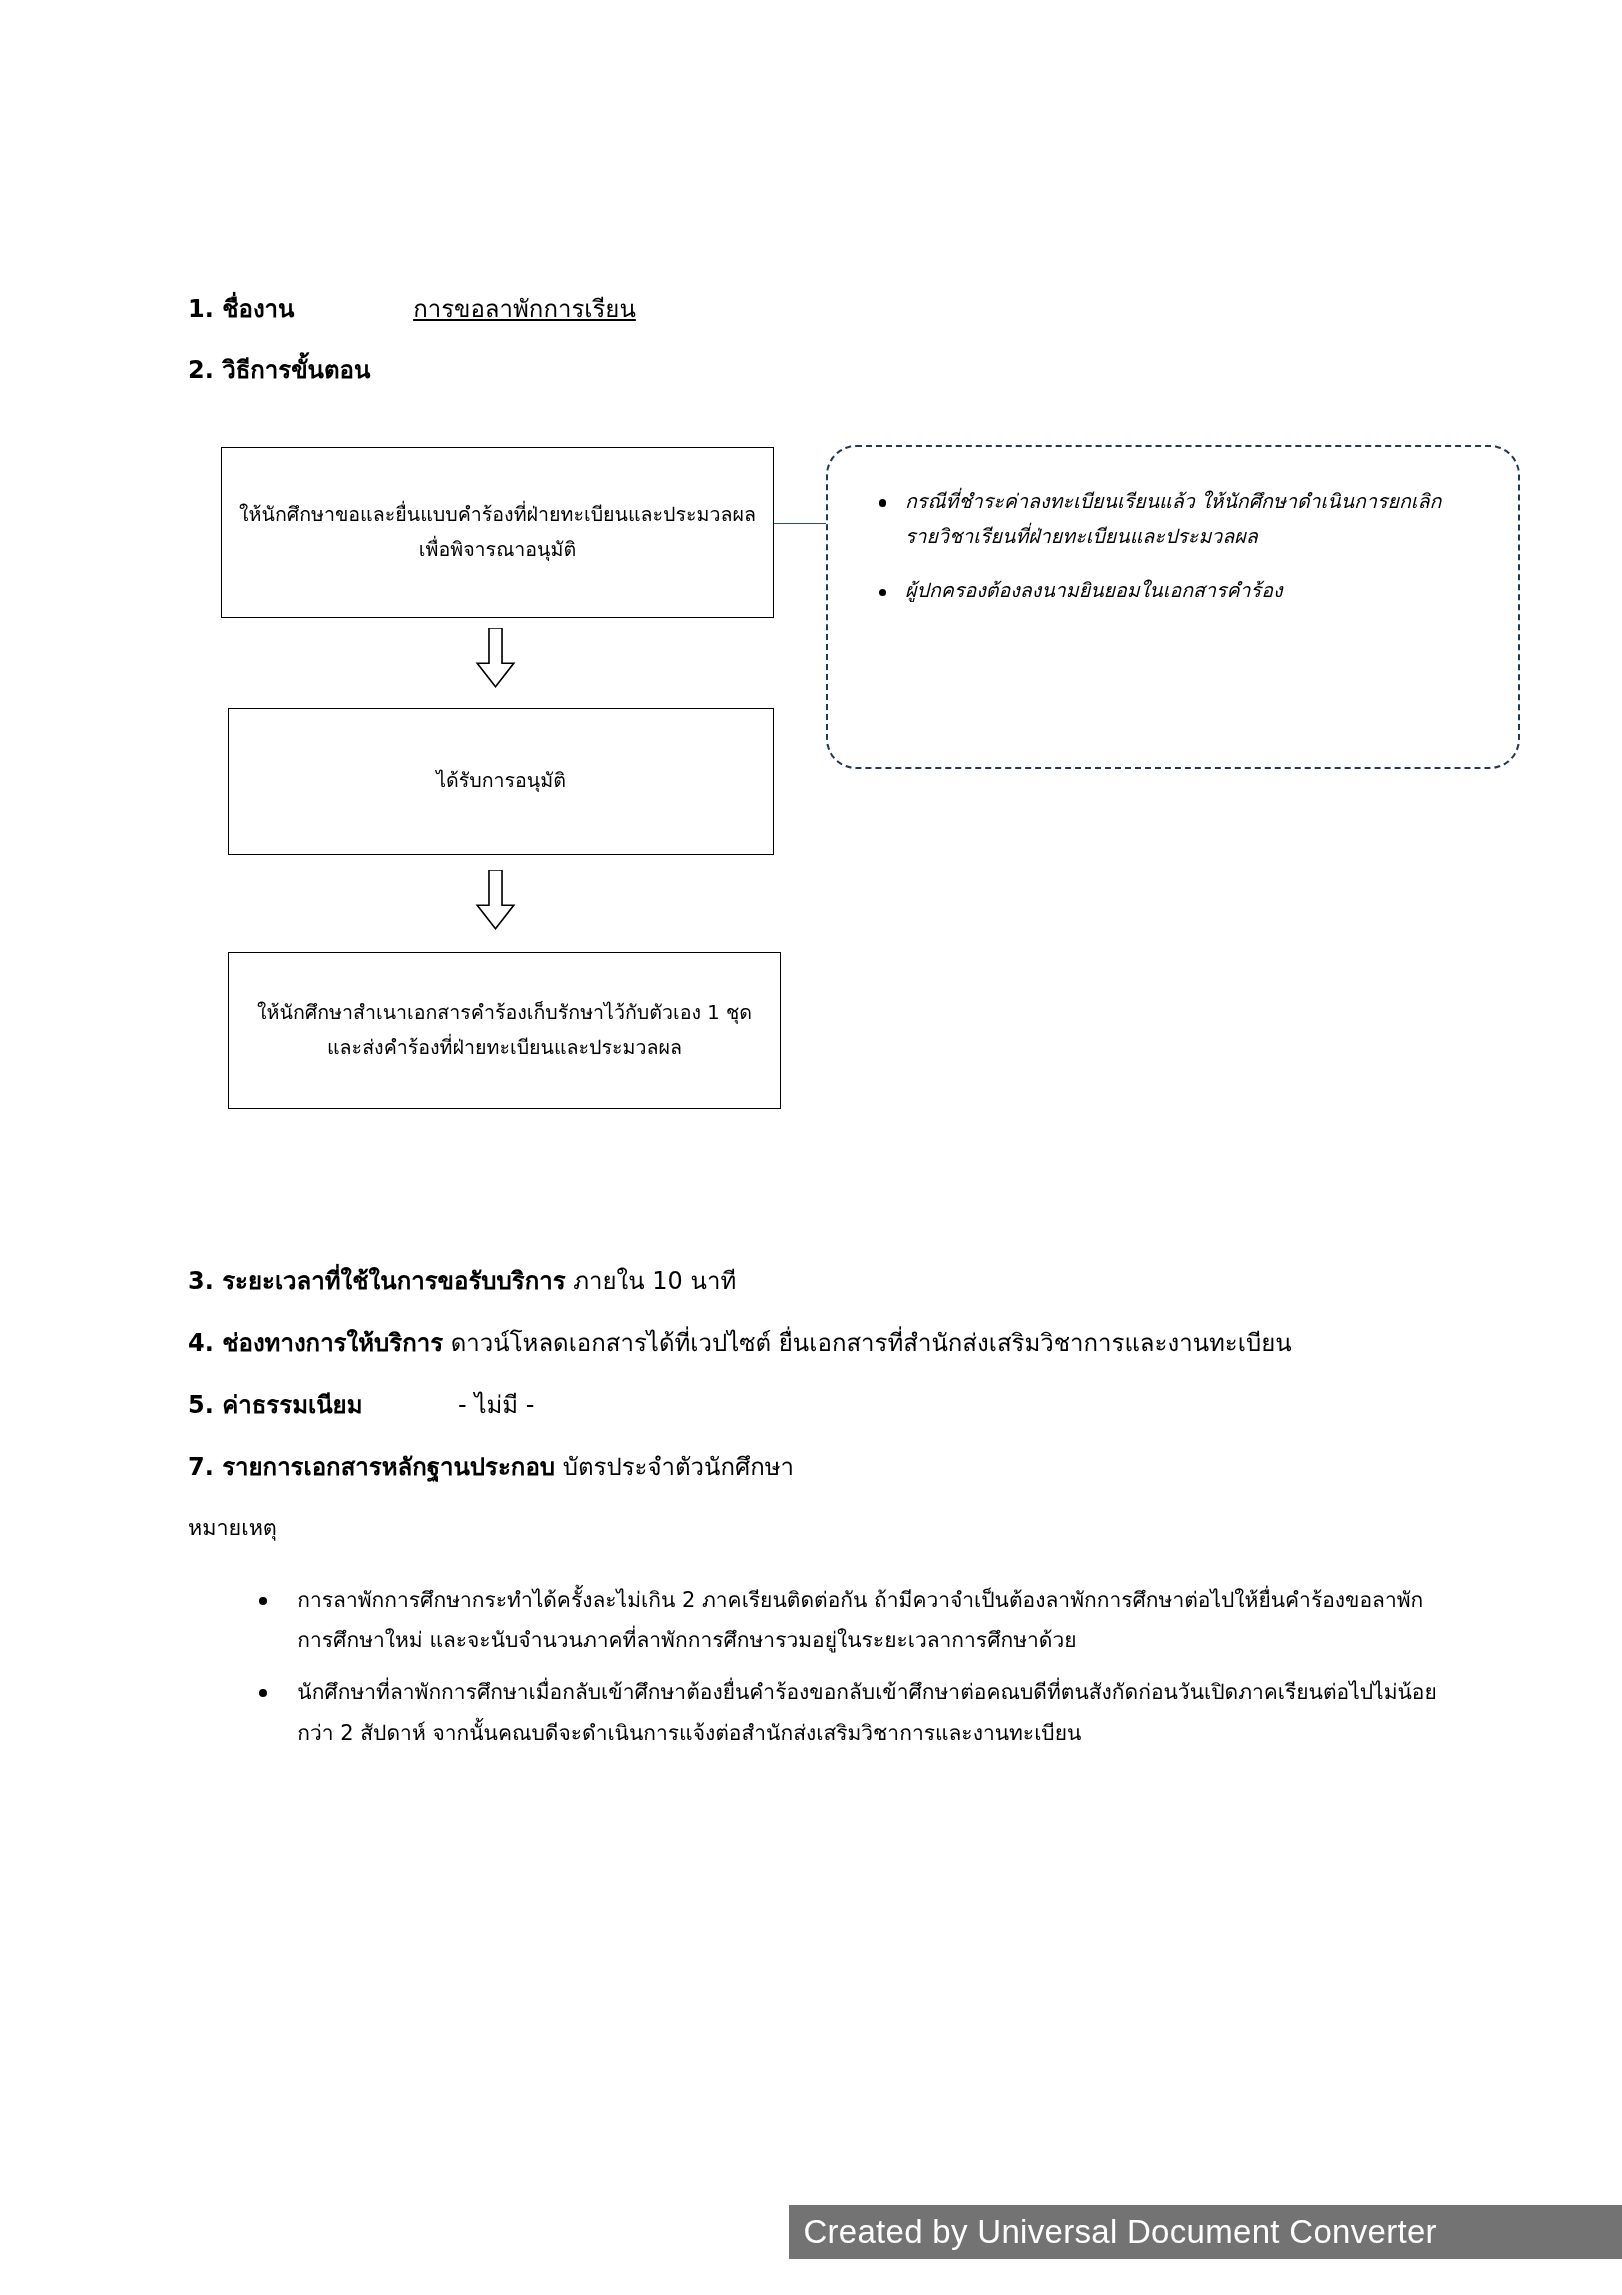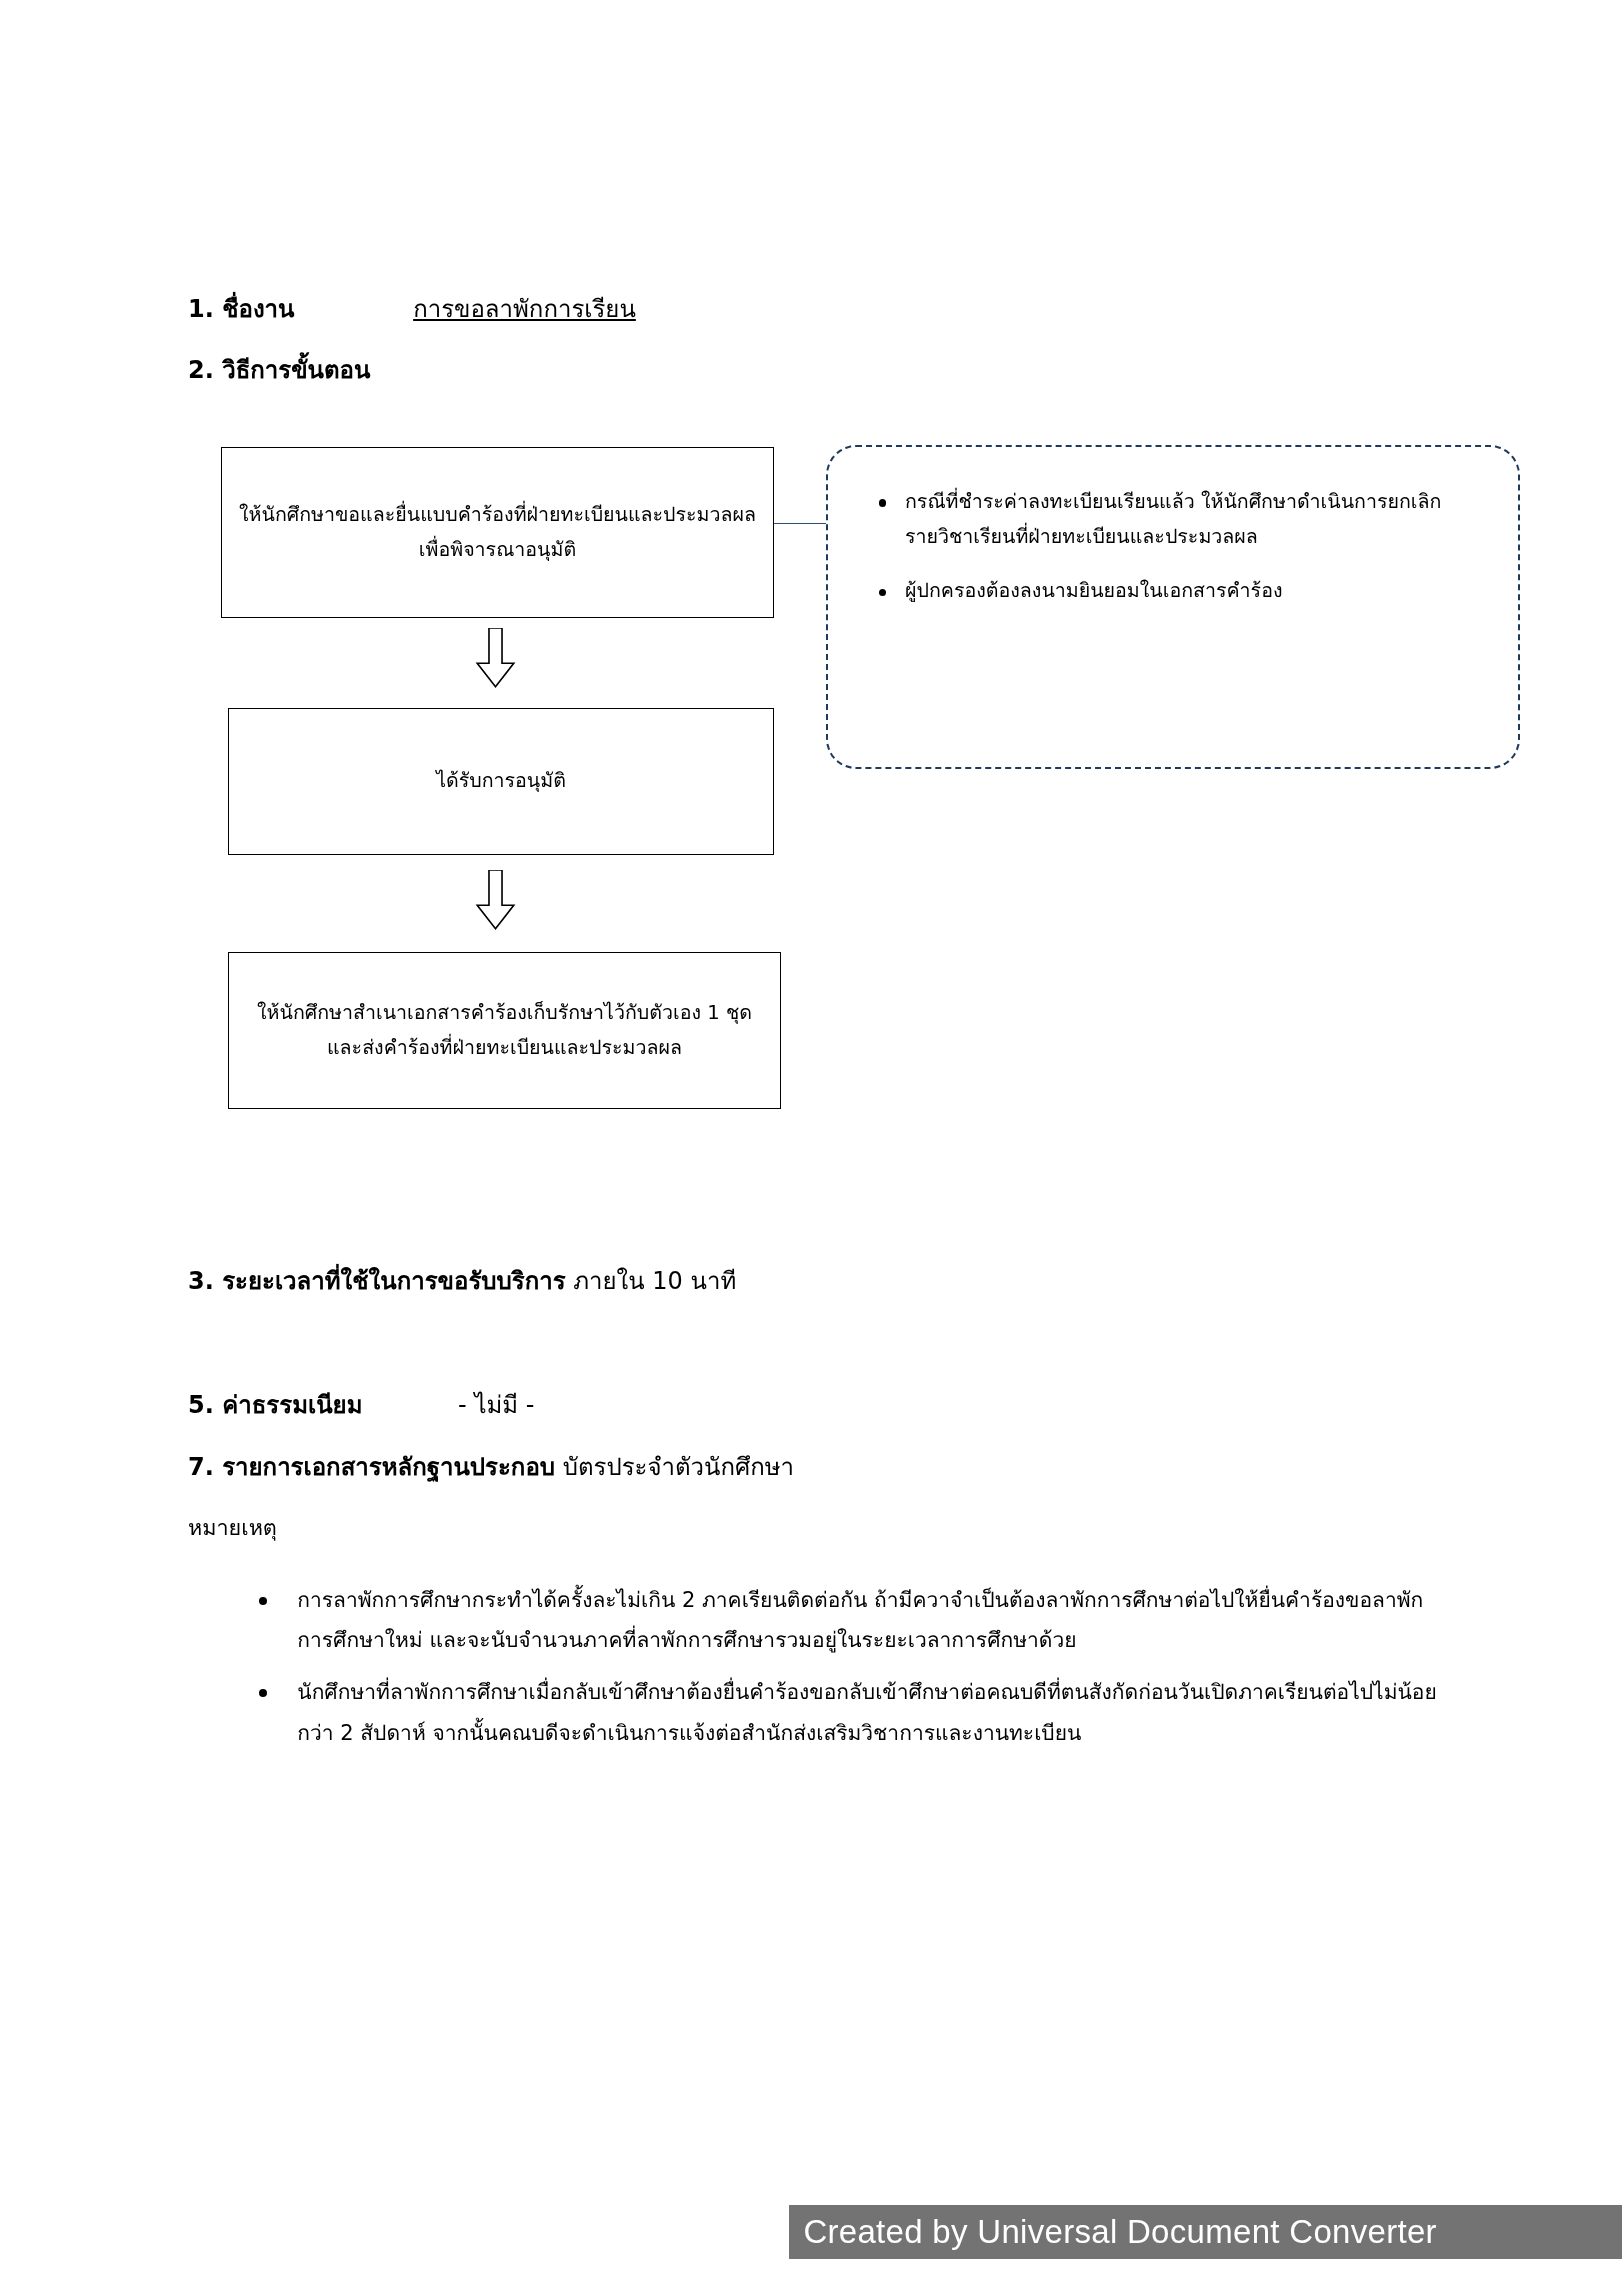--- a/index.html
+++ b/index.html
@@ -73,20 +73,21 @@
     margin: 0;
     padding: 0 0 0 31px;
     list-style: none;
   }
   .note-list li {
     position: relative;
     font-size: 19.6px;
     line-height: 1.78;
     margin-bottom: 19.6px;
     max-width: 576px;
+    font-style: italic;
   }
   .note-list li::before {
     content: "";
     position: absolute;
     left: -26px;
     top: 14.4px;
     width: 7.2px;
     height: 7.2px;
     border-radius: 50%;
     background: #000;
@@ -202,20 +203,24 @@
         <li>ผู้ปกครองต้องลงนามยินยอมในเอกสารคำร้อง</li>
       </ul>
     </div>
   </div>
 
   <div class="line" id="l3">
     <span class="lab">3. ระยะเวลาที่ใช้ในการขอรับบริการ</span>
     <span class="val">ภายใน 10 นาที</span>
   </div>
 
+  <div class="line" id="l4">
+    <span class="lab">4. ช่องทางการให้บริการ</span>
+    <span class="val">ดาวน์โหลดเอกสารได้ที่เวปไซต์ ยื่นเอกสารที่สำนักส่งเสริมวิชาการและงานทะเบียน</span>
+  </div>
 
   <div class="line" id="l5">
     <span class="lab">5. ค่าธรรมเนียม</span>
     <span class="val">- ไม่มี -</span>
   </div>
 
   <div class="line" id="l6">
     <span class="lab">7. รายการเอกสารหลักฐานประกอบ</span>
     <span class="val">บัตรประจำตัวนักศึกษา</span>
   </div>

